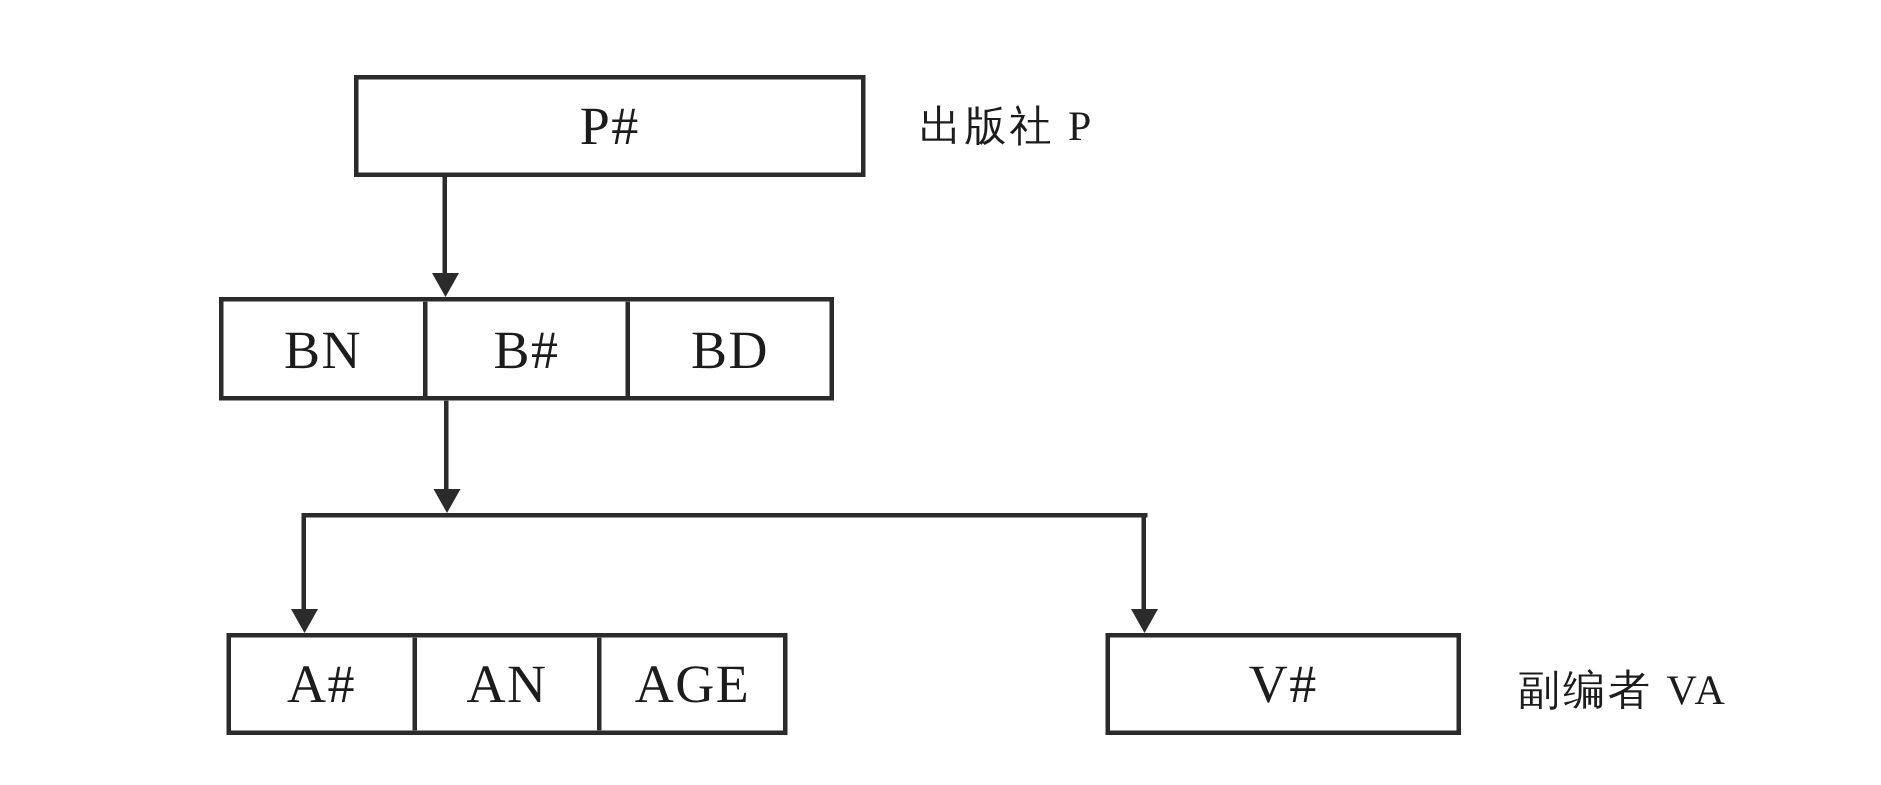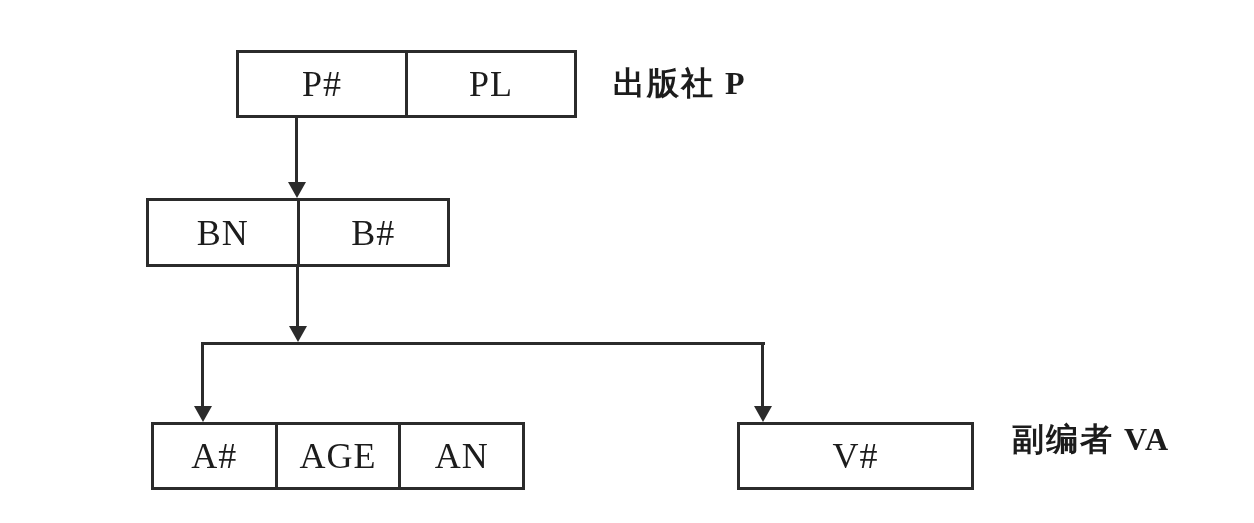--- a/index.html
+++ b/index.html
@@ -39,24 +39,23 @@
     border-left: 3px solid var(--line);
     overflow: hidden;
     white-space: nowrap;
   }
   .cell:first-child { border-left: none; }
   
   .record-label {
     position: absolute;
     display: flex;
     align-items: center;
-    font-size: 32px;
+    font-size: 28px;
     white-space: nowrap;
     letter-spacing: 2px;
-    font-weight: bold;
   }
   
   .vline {
     position: absolute;
     width: 3px;
     background: var(--line);
   }
   .hline {
     position: absolute;
     height: 3px;
@@ -71,47 +70,47 @@
     border-top: 16px solid var(--line);
   }
 </style>
 </head>
 <body>
 
 <div class="canvas">
 
   <div class="record" style="left:236px; top:50px; width:341px; height:68px;">
     <div class="cell">P#</div>
-    <div class="cell">PL</div>
   </div>
   <div class="record-label" style="left:613px; top:50px; height:68px;">出版社 P</div>
 
   <div class="vline" style="left:295px; top:118px; height:64px;"></div>
   <div class="arrowhead-down" style="left:288px; top:182px;"></div>
 
-  <div class="record" style="left:146px; top:198px; width:304px; height:69px;">
+  <div class="record" style="left:146px; top:198px; width:410px; height:69px;">
     <div class="cell">BN</div>
     <div class="cell">B#</div>
+    <div class="cell">BD</div>
   </div>
 
   <div class="vline" style="left:296px; top:267px; height:59px;"></div>
   <div class="arrowhead-down" style="left:289px; top:326px;"></div>
 
   <div class="hline" style="left:202px; top:342px; width:563px;"></div>
 
   <div class="vline" style="left:201px; top:342px; height:64px;"></div>
   <div class="arrowhead-down" style="left:194px; top:406px;"></div>
 
   <div class="vline" style="left:761px; top:342px; height:64px;"></div>
   <div class="arrowhead-down" style="left:754px; top:406px;"></div>
 
   <div class="record" style="left:151px; top:422px; width:374px; height:68px;">
     <div class="cell">A#</div>
+    <div class="cell">AN</div>
     <div class="cell">AGE</div>
-    <div class="cell">AN</div>
   </div>
 
   <div class="record" style="left:737px; top:422px; width:237px; height:68px;">
     <div class="cell">V#</div>
   </div>
-  <div class="record-label" style="left:1012px; top:406px; height:68px;">副编者 VA</div>
+  <div class="record-label" style="left:1012px; top:426px; height:68px;">副编者 VA</div>
 
 </div>
 
 </body></html>

